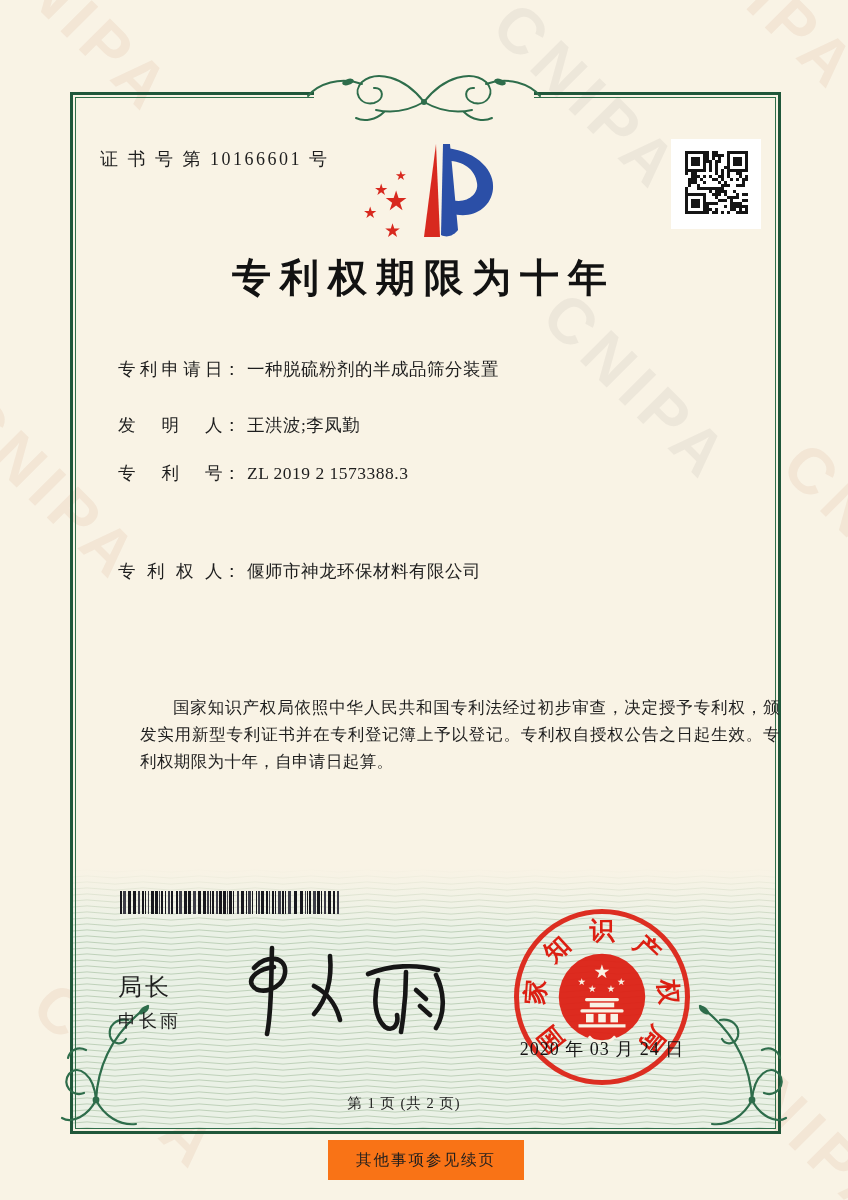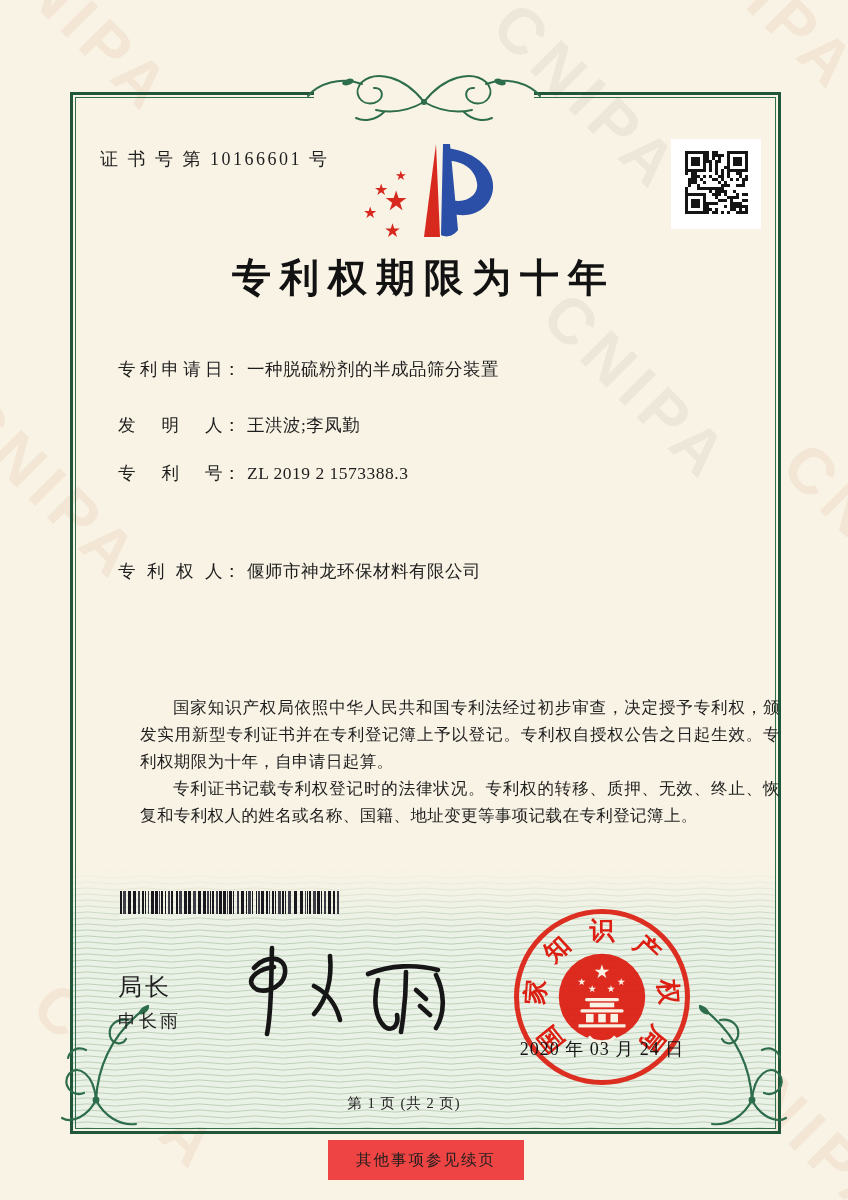--- a/index.html
+++ b/index.html
@@ -57,21 +57,21 @@
   .seal{left:514px;top:909px;width:176px;height:176px;z-index:5;}
   .seal-ring{position:absolute;inset:0;border:5px solid rgba(220,31,18,.93);border-radius:50%;}
   .seal .sc{position:absolute;width:30px;height:30px;line-height:30px;text-align:center;
     font-size:25px;font-weight:bold;color:#dc1f12;}
   .seal-emblem{position:absolute;left:41px;top:38px;}
   .seal-date{left:472px;top:1037px;width:260px;text-align:center;font-size:18px;
     letter-spacing:1px;color:#141414;z-index:6;}
   
   .page-info{left:0;right:40px;top:1094px;text-align:center;font-size:14.5px;
     letter-spacing:1px;z-index:4;}
-  .cont-box{left:328px;top:1140px;width:196px;height:40px;background:#ef4444;
+  .cont-box{left:328px;top:1140px;width:196px;height:40px;background:#f97316;
     z-index:4;display:flex;align-items:center;justify-content:center;
     font-size:15.5px;letter-spacing:2px;}
 </style>
 </head>
 <body>
 
 <div class="page abs" style="inset:0;">
 
   <span class="wm" style="left:-38px;top:-18px;">CNIPA</span>
   <span class="wm" style="left:648px;top:-40px;">CNIPA</span>
@@ -326,21 +326,20 @@
   </div>
   <div class="frow abs" style="top:461px;">
     <span class="flabel">专利号</span><span class="fsep">：</span><span class="fvalue">ZL 2019 2 1573388.3</span>
   </div>
   <div class="frow abs" style="top:559px;">
     <span class="flabel">专利权人</span><span class="fsep">：</span><span class="fvalue">偃师市神龙环保材料有限公司</span>
   </div>
 
   <div class="bodytext abs">
     <p>国家知识产权局依照中华人民共和国专利法经过初步审查，决定授予专利权，颁发实用新型专利证书并在专利登记簿上予以登记。专利权自授权公告之日起生效。专利权期限为十年，自申请日起算。</p>
-    <p>专利证书记载专利权登记时的法律状况。专利权的转移、质押、无效、终止、恢复和专利权人的姓名或名称、国籍、地址变更等事项记载在专利登记簿上。</p>
   </div>
 
   <div class="barcode abs" id="barcode">
       <i style="left:0px;width:2px;background:#17171d"></i>
       <i style="left:3px;width:3px;background:#3c3c46"></i>
       <i style="left:8px;width:3px;background:#17171d"></i>
       <i style="left:13px;width:3px;background:#17171d"></i>
       <i style="left:18px;width:2px;background:#3c3c46"></i>
       <i style="left:22px;width:2px;background:#17171d"></i>
       <i style="left:25px;width:1px;background:#17171d"></i>

